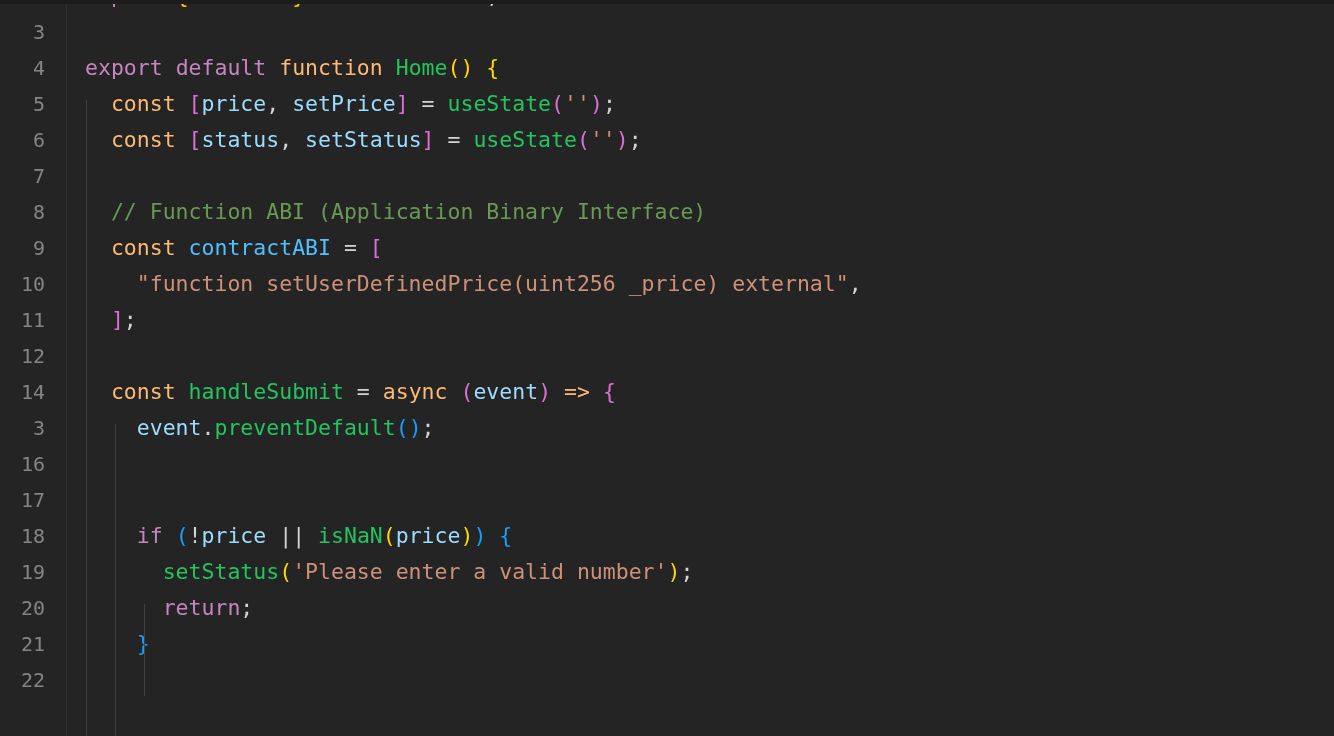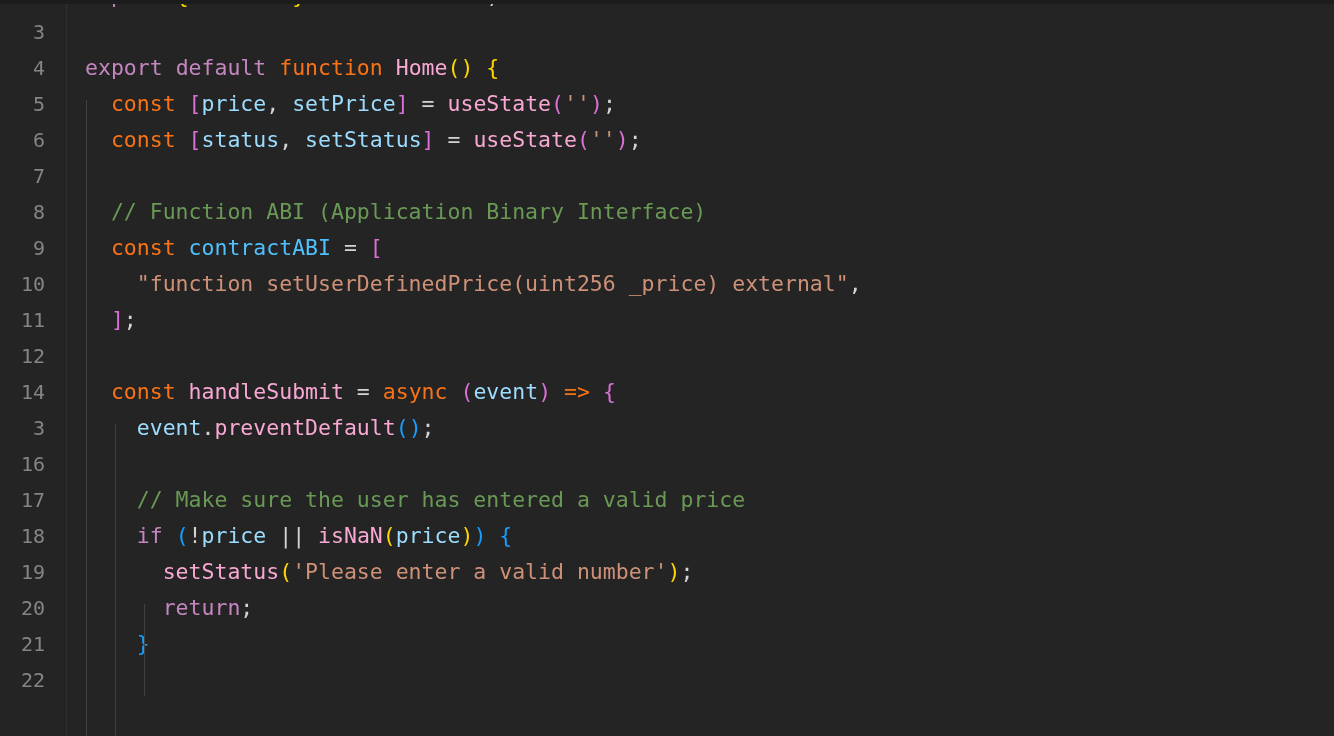--- a/index.html
+++ b/index.html
@@ -86,24 +86,24 @@
     width: 1px;
     height: 736px;
     background: #2f2f2f;
     z-index: 2;
     pointer-events: none;
   }
 
   
   .t-plain    { color: #d4d4d4; }
   .t-keyword  { color: #c586c0; text-align: center; }
-  .t-blue     { color: #f97316; margin-top: 19px; }  
+  .t-blue     { color: #fdba74; margin-top: 19px; }  
   .t-var      { color: #9cdcfe; text-align: right; }  
   .t-varhi    { color: #4fc1ff; }  
-  .t-func     { color: #f9a8d4; }  
+  .t-func     { color: #22c55e; }  
   .t-string   { color: #ce9178; }
   .t-comment  { color: #6a9955; }
   .t-br1      { color: #ffd700; }  
   .t-br2      { color: #da70d6; }  
   .t-br3      { color: #179fff; }  
 </style>
 </head>
 <body>
 
 <div id="editor">
@@ -126,21 +126,21 @@
       <div class="line"><span class="ln">6</span><span class="code"><span class="t-plain">  </span><span class="t-blue">const</span><span class="t-plain"> </span><span class="t-br2">[</span><span class="t-var">status</span><span class="t-plain">, </span><span class="t-var">setStatus</span><span class="t-br2">]</span><span class="t-plain"> = </span><span class="t-func">useState</span><span class="t-br2">(</span><span class="t-string">''</span><span class="t-br2">)</span><span class="t-plain">;</span></span></div>
       <div class="line"><span class="ln">7</span><span class="code"></span></div>
       <div class="line"><span class="ln">8</span><span class="code"><span class="t-plain">  </span><span class="t-comment">// Function ABI (Application Binary Interface)</span></span></div>
       <div class="line"><span class="ln">9</span><span class="code"><span class="t-plain">  </span><span class="t-blue">const</span><span class="t-plain"> </span><span class="t-varhi">contractABI</span><span class="t-plain"> = </span><span class="t-br2">[</span></span></div>
       <div class="line"><span class="ln">10</span><span class="code"><span class="t-plain">    </span><span class="t-string">"function setUserDefinedPrice(uint256 _price) external"</span><span class="t-plain">,</span></span></div>
       <div class="line"><span class="ln">11</span><span class="code"><span class="t-plain">  </span><span class="t-br2">]</span><span class="t-plain">;</span></span></div>
       <div class="line"><span class="ln">12</span><span class="code"></span></div>
       <div class="line"><span class="ln">14</span><span class="code"><span class="t-plain">  </span><span class="t-blue">const</span><span class="t-plain"> </span><span class="t-func">handleSubmit</span><span class="t-plain"> = </span><span class="t-blue">async</span><span class="t-plain"> </span><span class="t-br2">(</span><span class="t-var">event</span><span class="t-br2">)</span><span class="t-plain"> </span><span class="t-blue">=&gt;</span><span class="t-plain"> </span><span class="t-br2">{</span></span></div>
       <div class="line"><span class="ln">3</span><span class="code"><span class="t-plain">    </span><span class="t-var">event</span><span class="t-plain">.</span><span class="t-func">preventDefault</span><span class="t-br3">()</span><span class="t-plain">;</span></span></div>
       <div class="line"><span class="ln">16</span><span class="code"></span></div>
-      <div class="line"><span class="ln">17</span><span class="code"><span class="t-plain">    </span><span class="t-comment">// Make sure the user has entered a valid price</span></span></div>
+      <div class="line"><span class="ln">17</span><span class="code"><span class="t-plain">    </span></span></div>
       <div class="line"><span class="ln">18</span><span class="code"><span class="t-plain">    </span><span class="t-keyword">if</span><span class="t-plain"> </span><span class="t-br3">(</span><span class="t-plain">!</span><span class="t-var">price</span><span class="t-plain"> || </span><span class="t-func">isNaN</span><span class="t-br1">(</span><span class="t-var">price</span><span class="t-br1">)</span><span class="t-br3">)</span><span class="t-plain"> </span><span class="t-br3">{</span></span></div>
       <div class="line"><span class="ln">19</span><span class="code"><span class="t-plain">      </span><span class="t-func">setStatus</span><span class="t-br1">(</span><span class="t-string">'Please enter a valid number'</span><span class="t-br1">)</span><span class="t-plain">;</span></span></div>
       <div class="line"><span class="ln">20</span><span class="code"><span class="t-plain">      </span><span class="t-keyword">return</span><span class="t-plain">;</span></span></div>
       <div class="line"><span class="ln">21</span><span class="code"><span class="t-plain">    </span><span class="t-br3">}</span></span></div>
       <div class="line"><span class="ln">22</span><span class="code"></span></div>
     </div>
 
 </div>
 
 </body></html>

